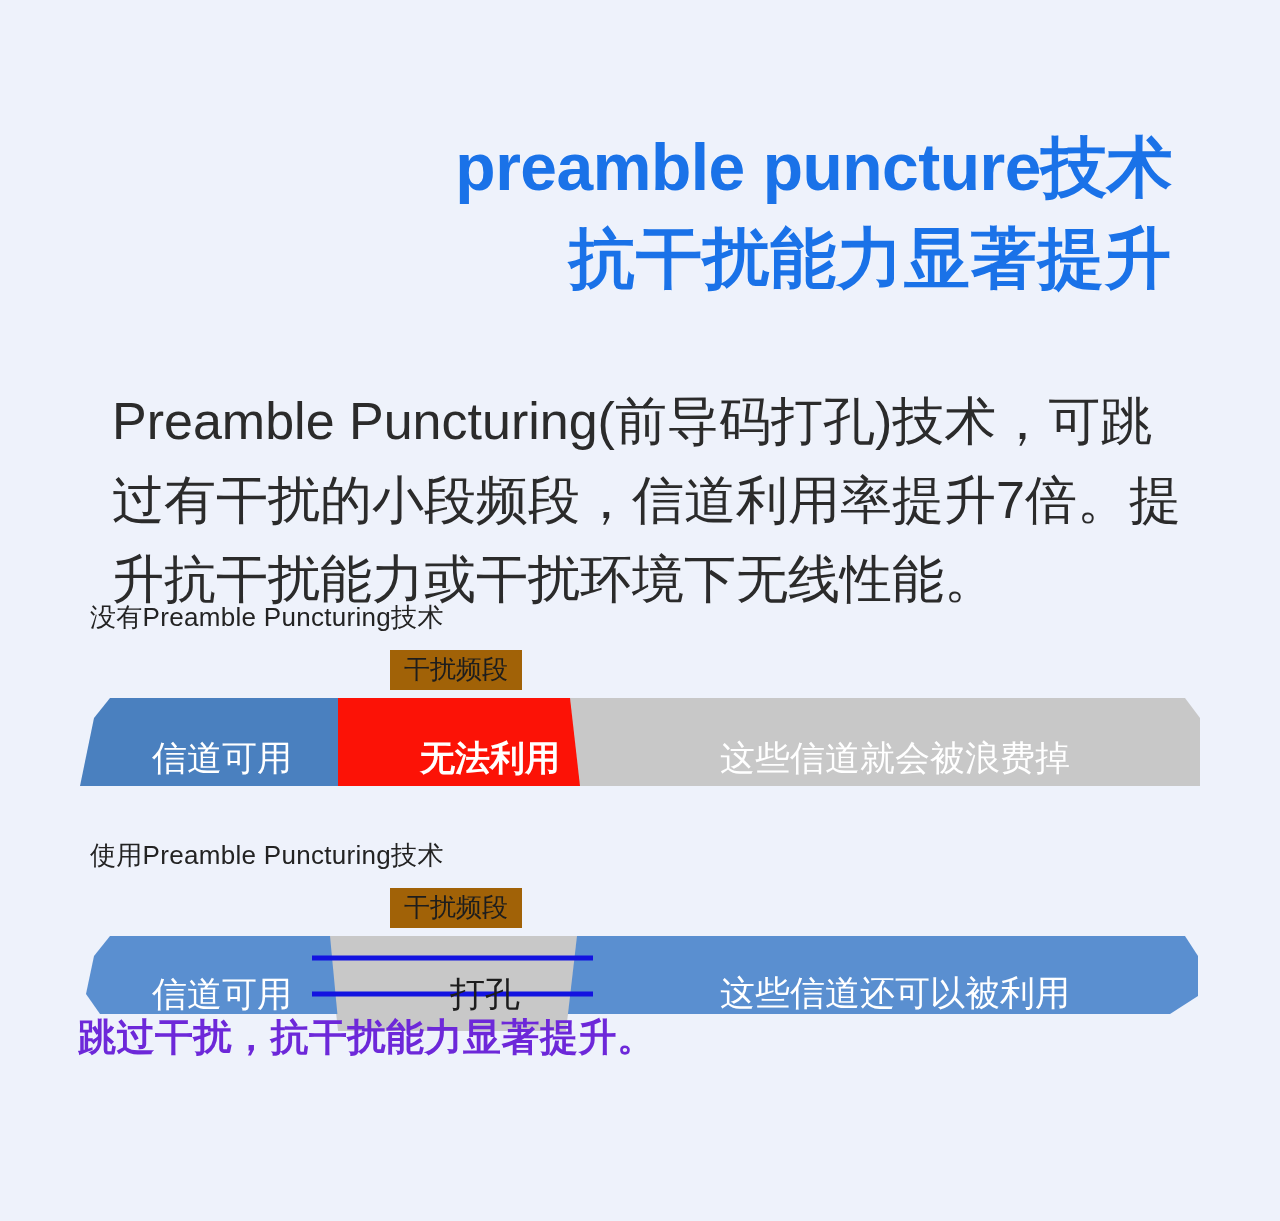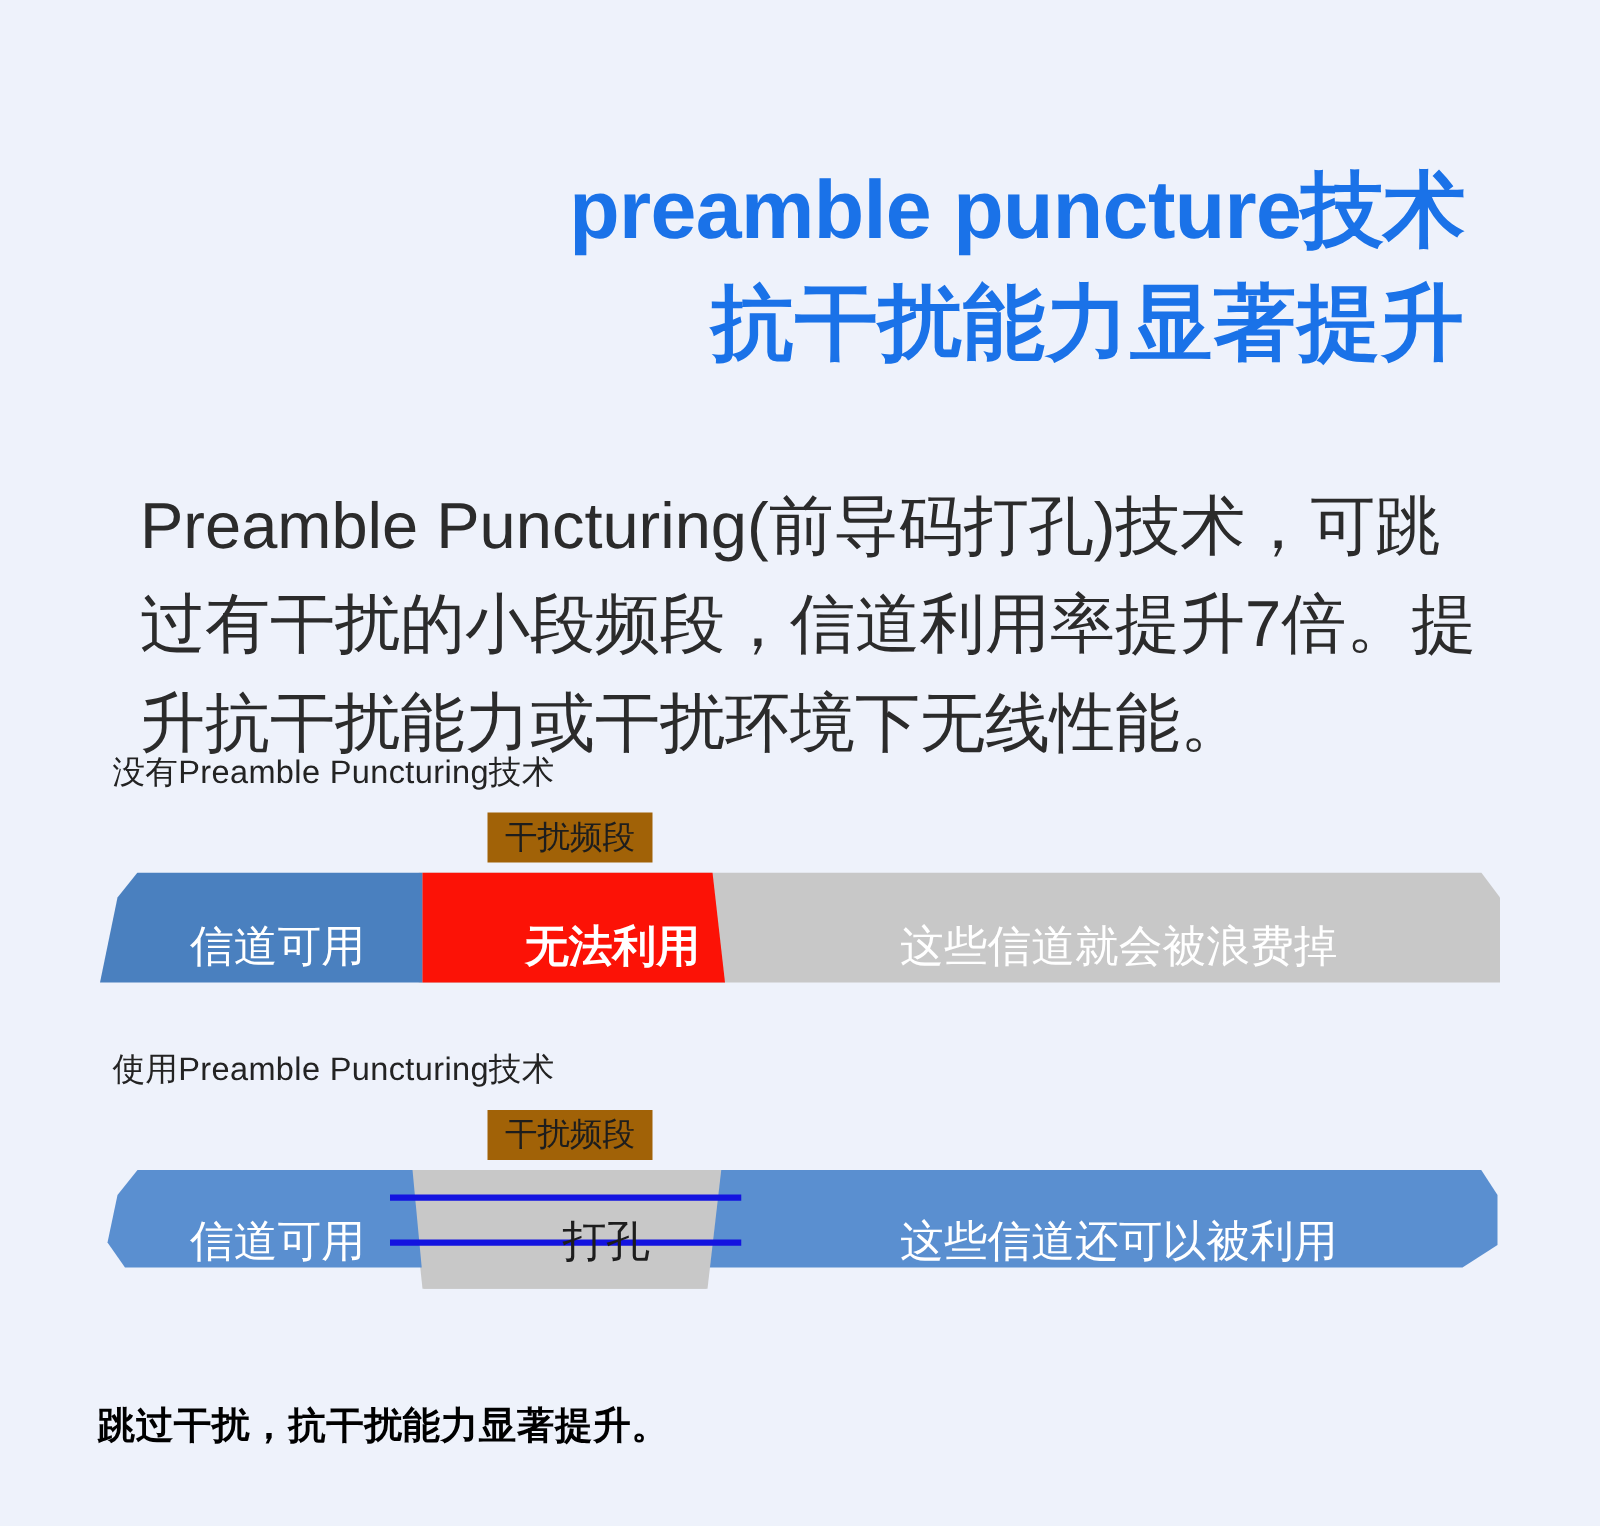--- a/index.html
+++ b/index.html
@@ -100,24 +100,24 @@
   .t-wasted { left: 640px; top: 140px; color: #ffffff; }
 
   .t-avail2 { left: 72px; top: 138px; color: #ffffff; }
   .t-punct { left: 348px; top: 138px; color: #1d1d1d; margin-left: 22px; }
   .t-usable { left: 640px; top: 138px; color: #ffffff; font-family: Liberation Serif, serif; }
 
   
   .footnote {
     position: absolute;
     left: 78px;
-    top: 1120px;
-    font-size: 30px;
+    top: 1012px;
+    font-size: 38px;
     font-weight: bold;
-    color: #000000;
+    color: #6d28d9;
     letter-spacing: 0.5px;
   }
 </style>
 </head>
 <body>
 
 <div class="page">
 
   <h1 class="headline">
     <span>preamble puncture技术</span>

